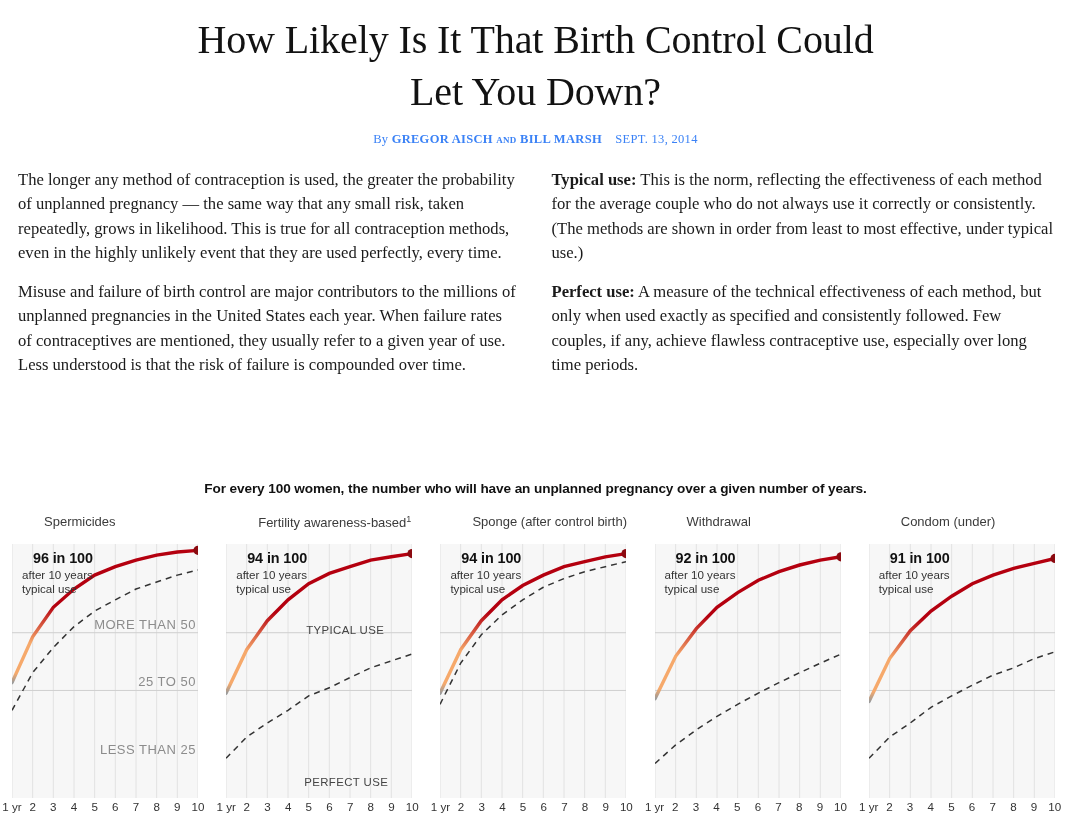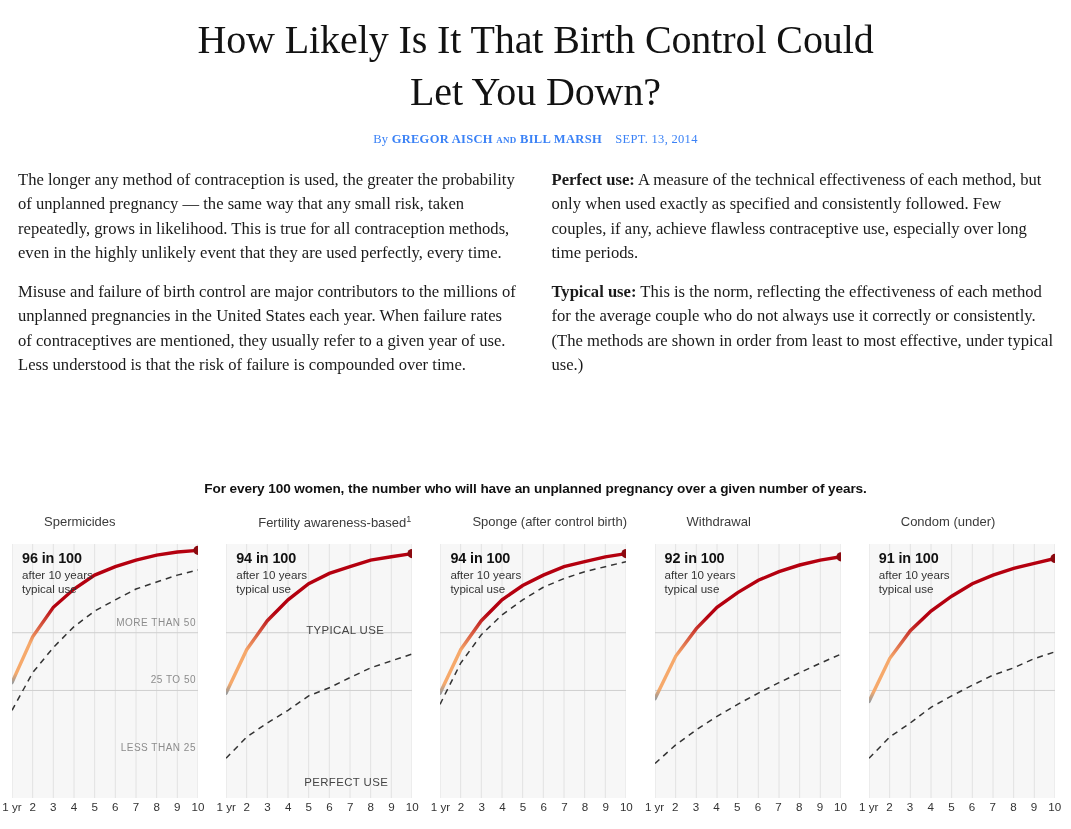--- a/index.html
+++ b/index.html
@@ -112,20 +112,21 @@
     top: 36px;
     z-index: 3;
     pointer-events: none;
   }
   .annot .big {
     font-size: 14.4px;
     font-weight: bold;
     color: #111111;
     letter-spacing: -0.1px;
     white-space: nowrap;
+    text-align: right;
   }
   .annot .sub {
     font-size: 11.6px;
     color: #333333;
     line-height: 14px;
     margin-top: 2px;
     white-space: nowrap;
   }
 
   .xaxis {
@@ -138,21 +139,21 @@
   .xtick {
     position: absolute;
     transform: translateX(-50%);
     font-size: 11.6px;
     color: #333333;
     white-space: nowrap;
   }
 
   .band-label {
     position: absolute;
-    font-size: 10px;
+    font-size: 13px;
     color: #8c8c8c;
     letter-spacing: 0.5px;
     white-space: nowrap;
   }
   .curve-label {
     position: absolute;
     font-size: 11.4px;
     color: #444444;
     letter-spacing: 0.4px;
     white-space: nowrap;
@@ -170,24 +171,24 @@
   </div>
 </div>
 
 <div class="columns">
   <div class="col">
     <p>The longer any method of contraception is used, the greater the probability of unplanned pregnancy — the same way that any small risk, taken repeatedly, grows in likelihood. This is true for all contraception methods, even in the highly unlikely event that they are used perfectly, every time.</p>
     <p>Misuse and failure of birth control are major contributors to the millions of unplanned pregnancies in the United States each year. When failure rates of contraceptives are mentioned, they usually refer to a given year of use. Less understood is that the risk of failure is compounded over time.</p>
   </div>
   <div class="col">
     <p>
-      <span class="lead">Perfect use:</span><span> A measure of the technical effectiveness of each method, but only when used exactly as specified and consistently followed. Few couples, if any, achieve flawless contraceptive use, especially over long time periods.</span>
+      <span class="lead">Typical use:</span><span> This is the norm, reflecting the effectiveness of each method for the average couple who do not always use it correctly or consistently. (The methods are shown in order from least to most effective, under typical use.)</span>
     </p>
     <p>
-      <span class="lead">Typical use:</span><span> This is the norm, reflecting the effectiveness of each method for the average couple who do not always use it correctly or consistently. (The methods are shown in order from least to most effective, under typical use.)</span>
+      <span class="lead">Perfect use:</span><span> A measure of the technical effectiveness of each method, but only when used exactly as specified and consistently followed. Few couples, if any, achieve flawless contraceptive use, especially over long time periods.</span>
     </p>
   </div>
 </div>
 
 <div class="chart-subhead">For every 100 women, the number who will have an unplanned pregnancy over a given number of years.</div>
 
 <div class="panels" id="panels">
     <div class="panel">
       <div class="panel-title">Spermicides</div>
       <div class="plot">

